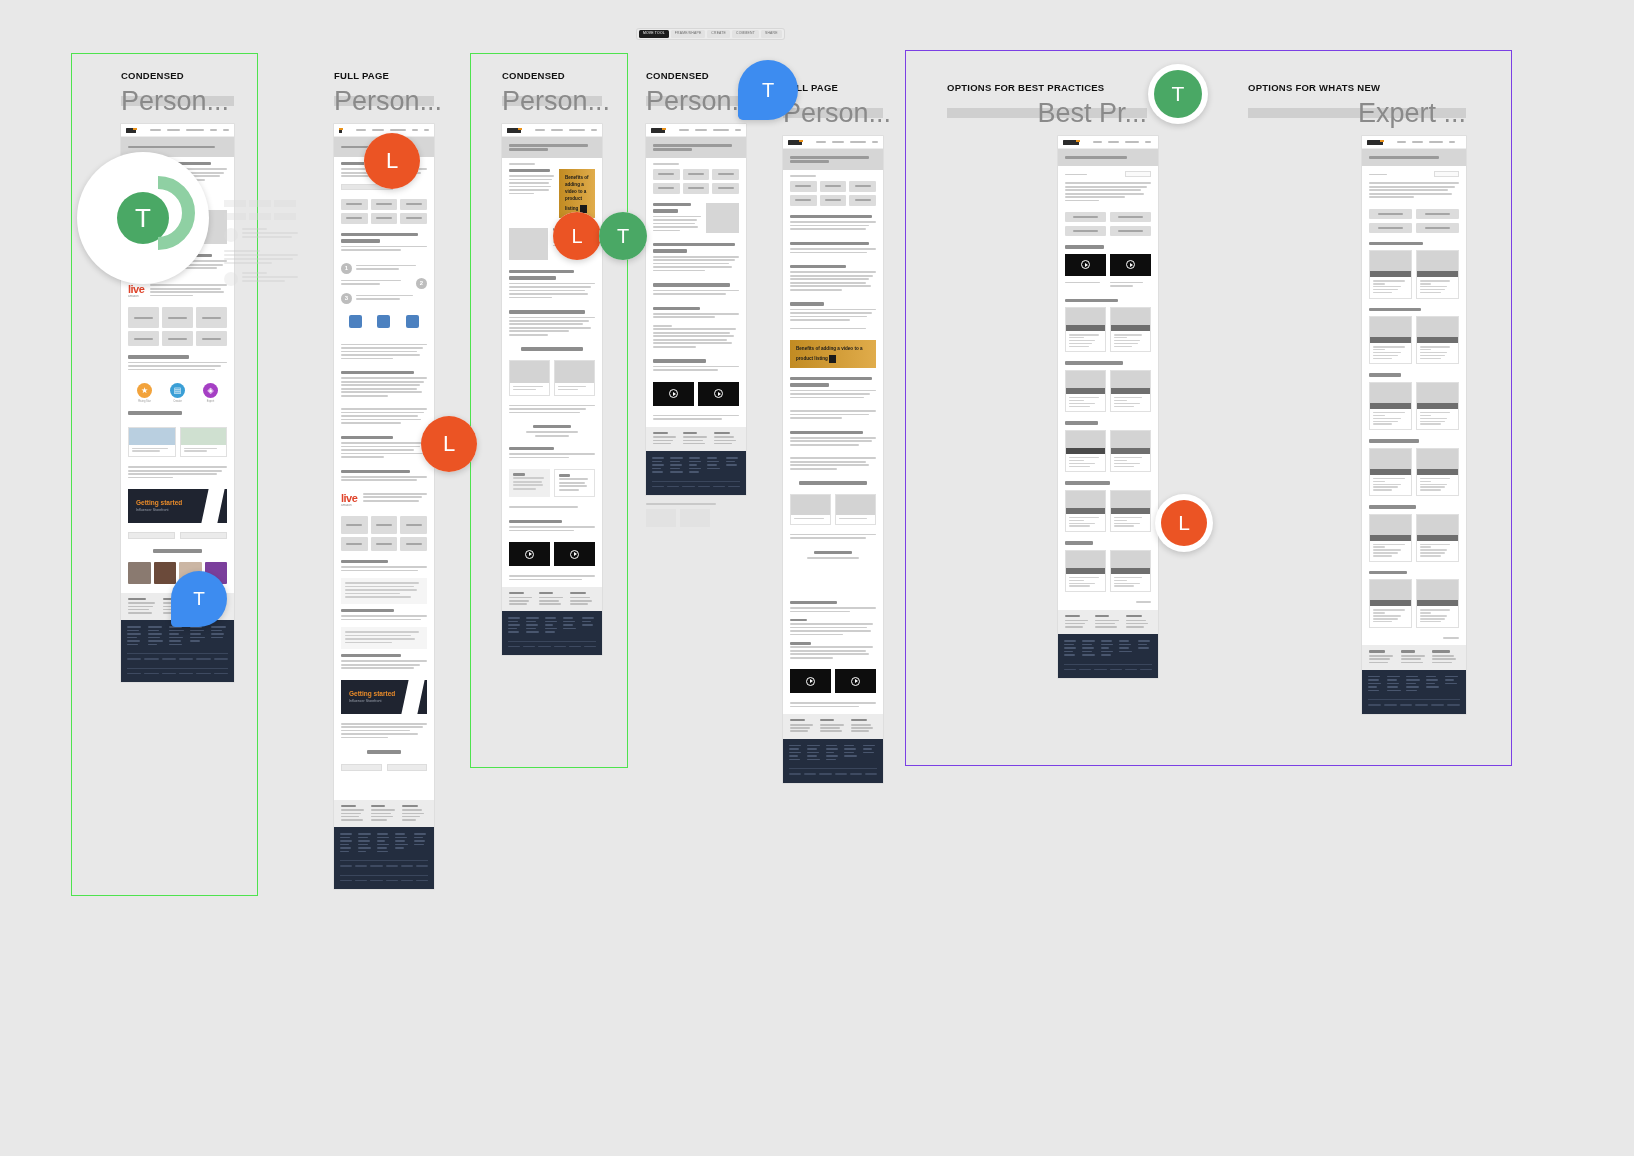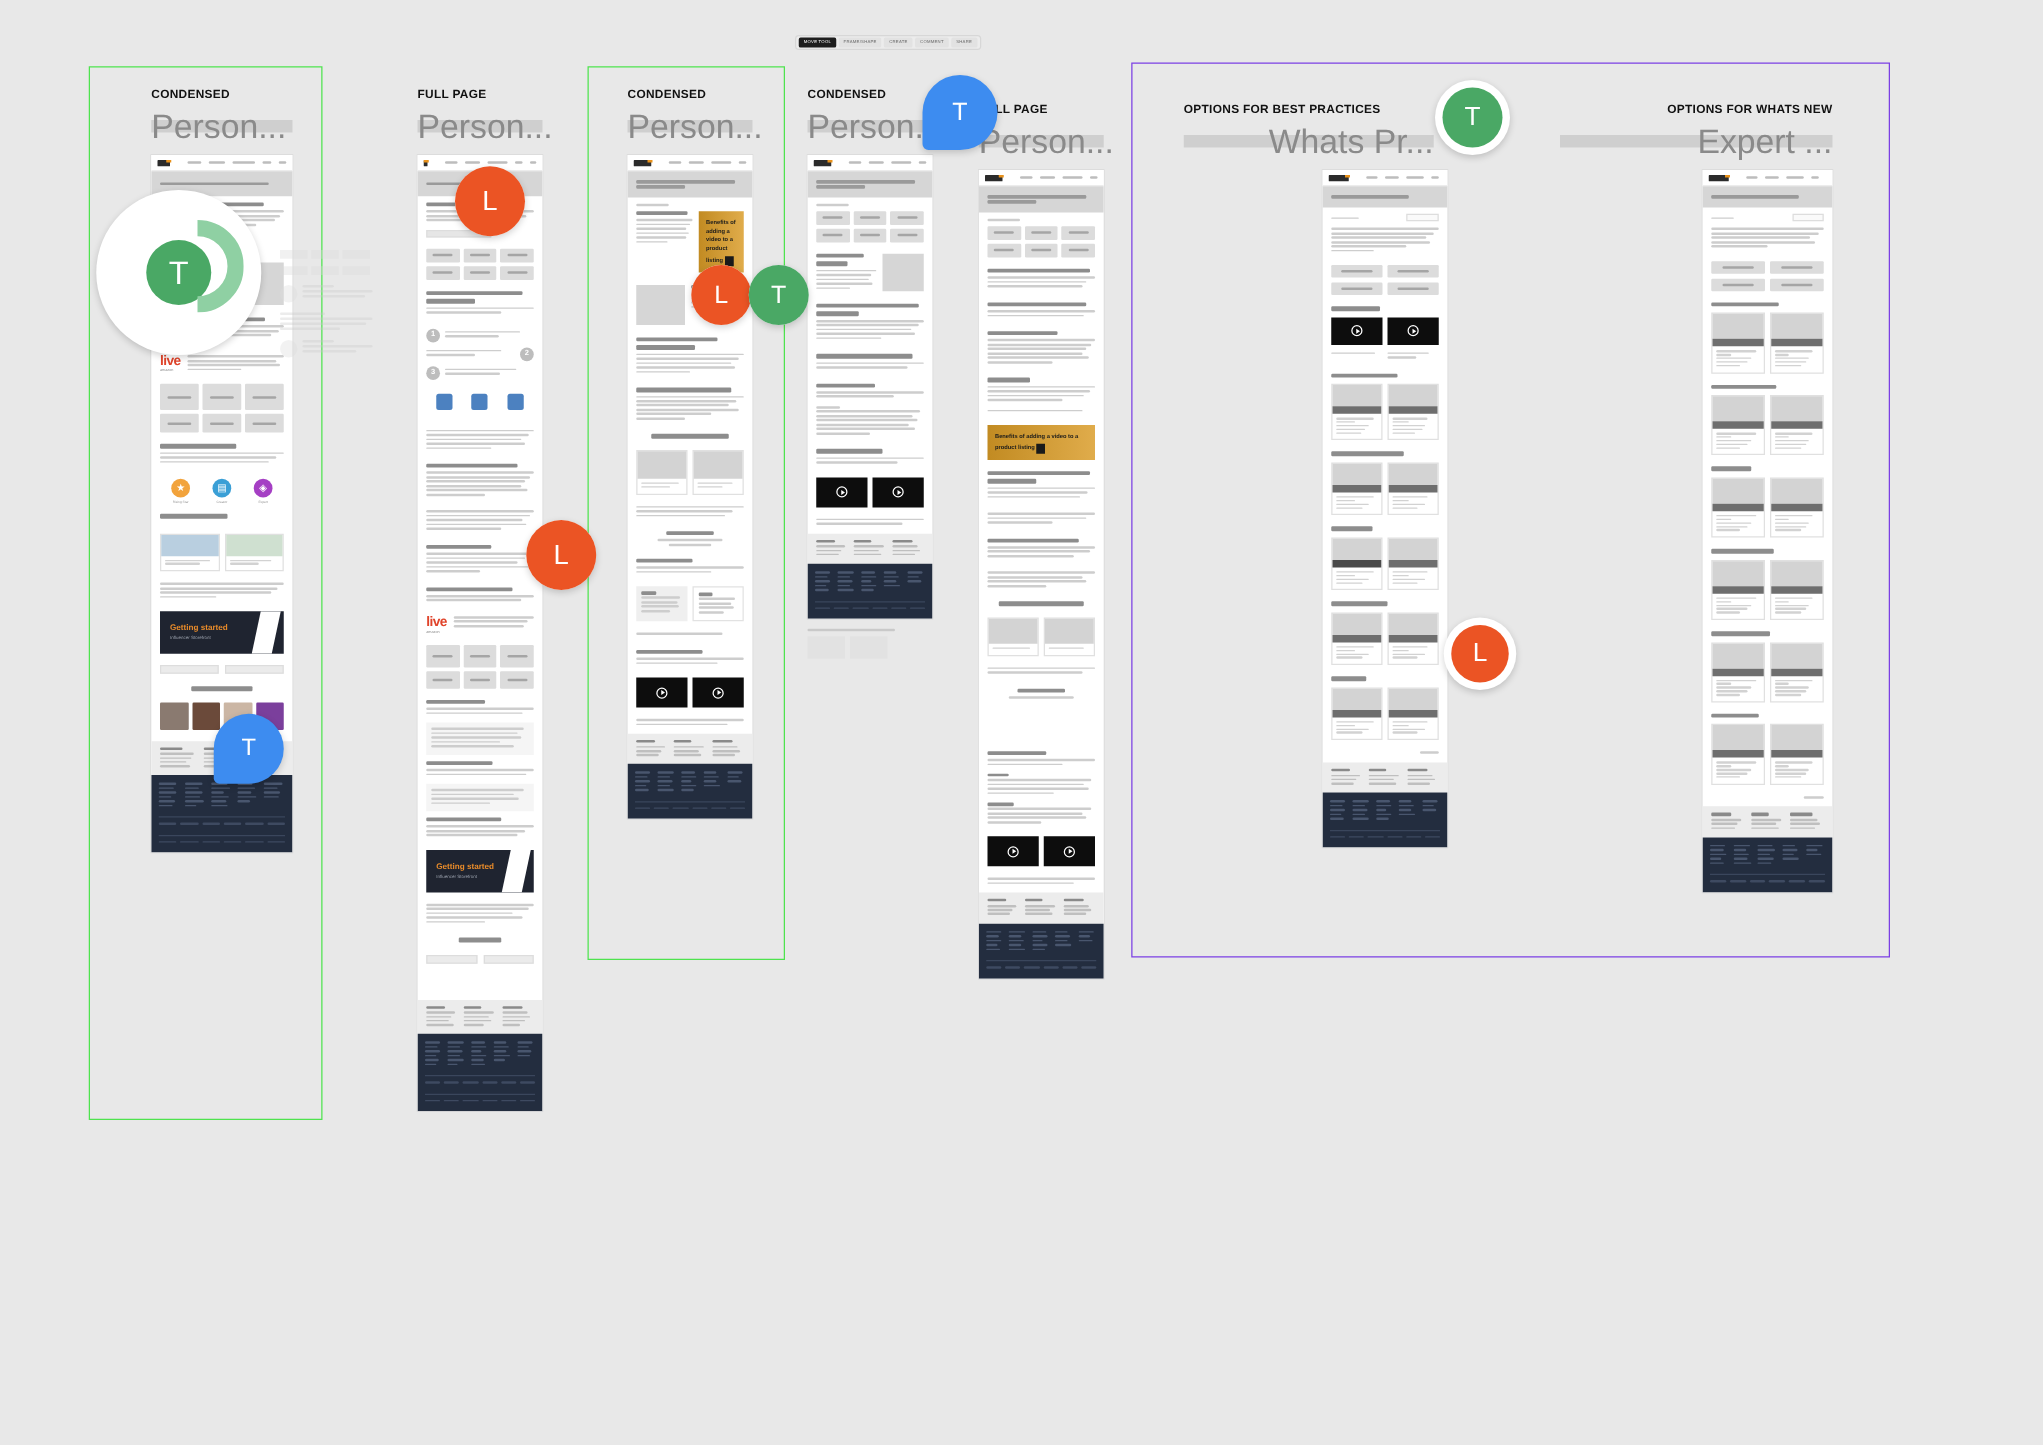--- a/index.html
+++ b/index.html
@@ -1327,21 +1327,21 @@
             <i></i>
           </div>
       </div>
     </div>
   </div>
 
   <div class="board" style="left:947px; top:82px; width:200px;">
     <div class="kicker">OPTIONS FOR BEST PRACTICES</div>
     <div class="title-row">
       <div class="title-bar" style="width:200px;"></div>
-      <div class="big-title right">Whats Pr...</div>
+      <div class="big-title right">Best Pr...</div>
     </div>
     <div class="page" style="margin-top:6px;margin-left:111px;width:100px;">
       <div class="pg-nav">
           <div class="pg-logo"></div>
         <div class="pg-navlinks">
             <i style="width:9px"></i>
             <i style="width:11px"></i>
             <i style="width:14px"></i>
             <i style="width:6px"></i>
           </div>
@@ -1595,21 +1595,21 @@
             <i></i>
             <i></i>
             <i></i>
             <i></i>
             <i></i>
           </div>
       </div>
     </div>
   </div>
 
-  <div class="board" style="left:1248px; top:82px; width:218px;text-align:right;">
+  <div class="board" style="left:1248px; top:82px; width:218px;">
     <div class="kicker">OPTIONS FOR WHATS NEW</div>
     <div class="title-row">
       <div class="title-bar" style="width:218px;"></div>
       <div class="big-title right">Expert ...</div>
     </div>
     <div class="page" style="margin-top:6px;margin-left:114px;width:104px;">
       <div class="pg-nav">
           <div class="pg-logo"></div>
         <div class="pg-navlinks">
             <i style="width:9px"></i>

